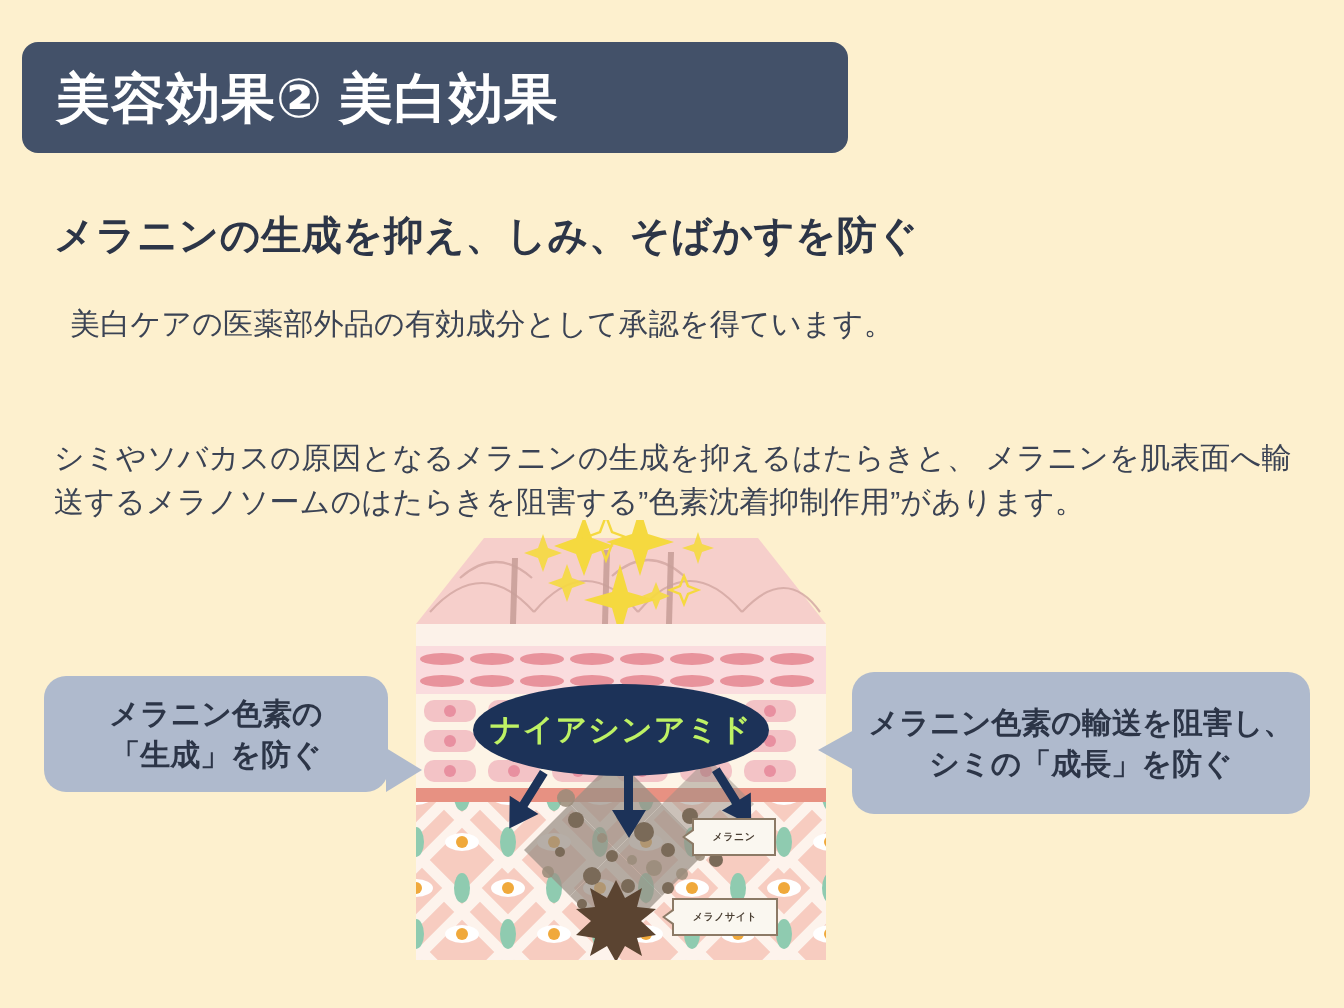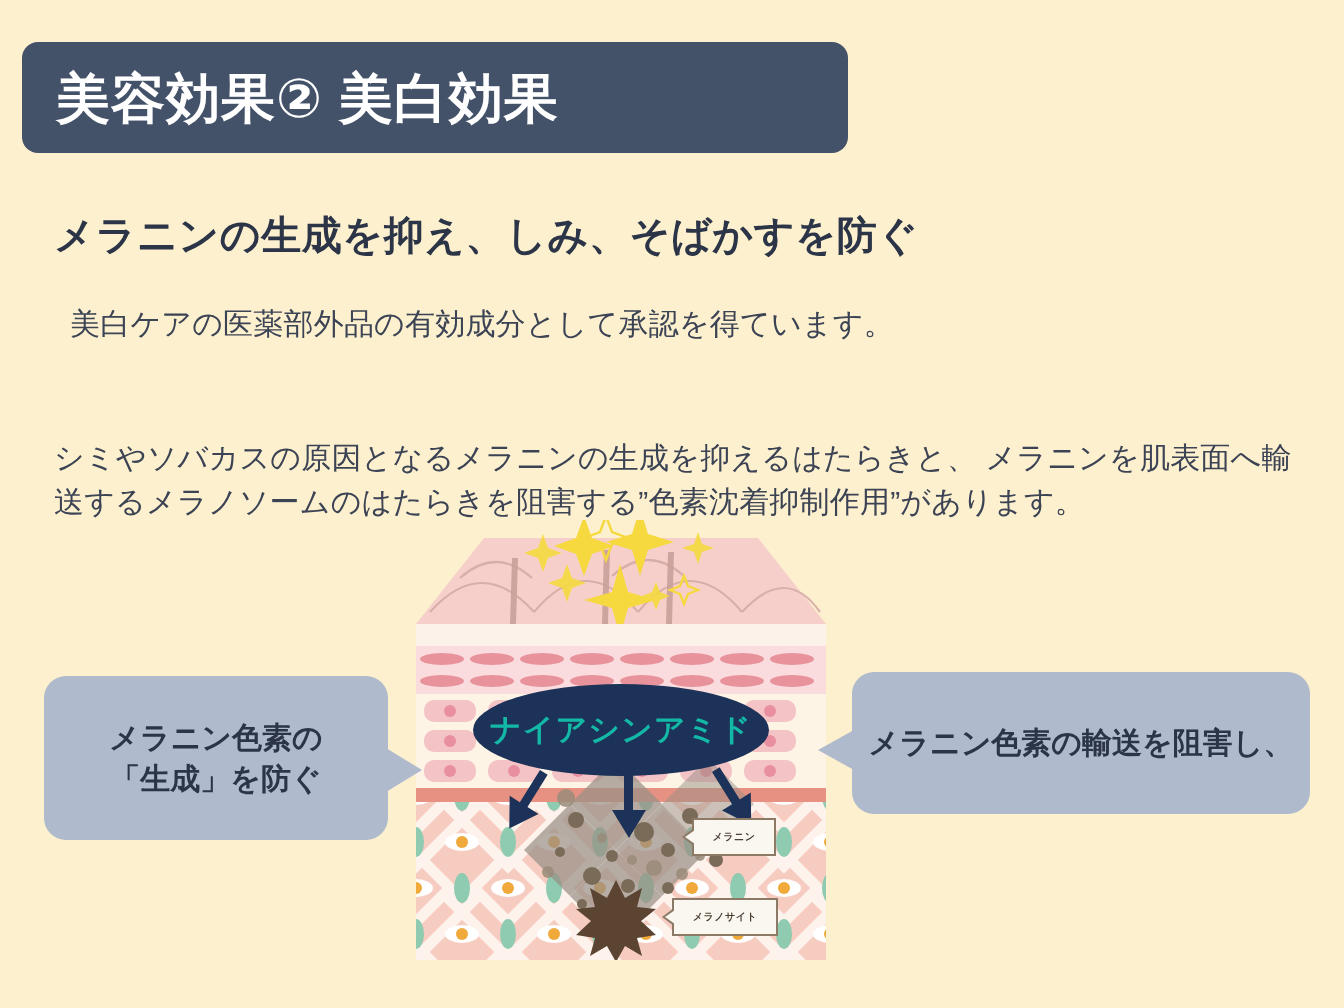--- a/index.html
+++ b/index.html
@@ -39,42 +39,42 @@
   
   .diagram{position:absolute;left:416px;top:520px;width:410px;height:440px;}
   .diagram svg{display:block;}
 
   
   .callout{
     position:absolute;background:#AFBACD;border-radius:22px;
     color:#2C3547;font-weight:bold;display:flex;align-items:center;
     justify-content:center;text-align:center;line-height:1.38;
   }
-  .callout-left{left:44px;top:676px;width:344px;height:164px;font-size:30px;}
+  .callout-left{left:44px;top:676px;width:344px;height:116px;font-size:30px;}
   .callout-right{left:852px;top:672px;width:458px;height:142px;font-size:30px;padding:12px 14px;box-sizing:border-box;}
   .callout-left .tail{
     position:absolute;right:-34px;top:72px;width:0;height:0;
     border-top:22px solid transparent;border-bottom:22px solid transparent;
     border-left:36px solid #AFBACD;
   }
   .callout-right .tail{
     position:absolute;left:-34px;top:58px;width:0;height:0;
     border-top:20px solid transparent;border-bottom:20px solid transparent;
     border-right:36px solid #AFBACD;
   }
   .callout span{display:block;}
 
   
   .ingredient{
     position:absolute;left:473px;top:684px;width:296px;height:92px;
     background:#1C3258;border-radius:50%;
     display:flex;align-items:center;justify-content:center;
   }
   .ingredient-label{
-    color:#14b8a6;font-size:31px;font-weight:bold;letter-spacing:1px;
+    color:#bef264;font-size:31px;font-weight:bold;letter-spacing:1px;
     white-space:nowrap;
   }
 
   
   .tag{
     position:absolute;background:#FAF7F0;border:2px solid #8C7A66;
     color:#4A3F33;font-size:10px;font-weight:bold;
     display:flex;align-items:center;justify-content:center;
     letter-spacing:0.5px;
   }
@@ -323,17 +323,18 @@
     <div>
       <span>メラニン色素の</span>
       <span>「生成」を防ぐ</span>
     </div>
     <i class="tail"></i>
   </div>
 
   <div class="callout callout-right">
     <div>
       <span>メラニン色素の輸送を阻害し、</span>
+      <span>シミの「成長」を防ぐ</span>
     </div>
     <i class="tail"></i>
   </div>
 
 </div>
 
 </body></html>

